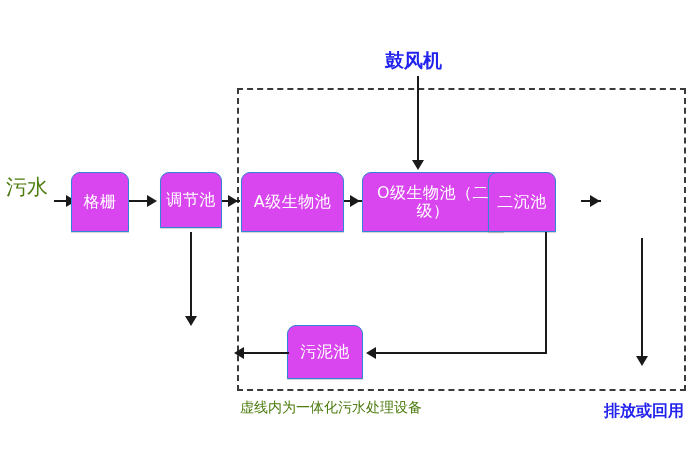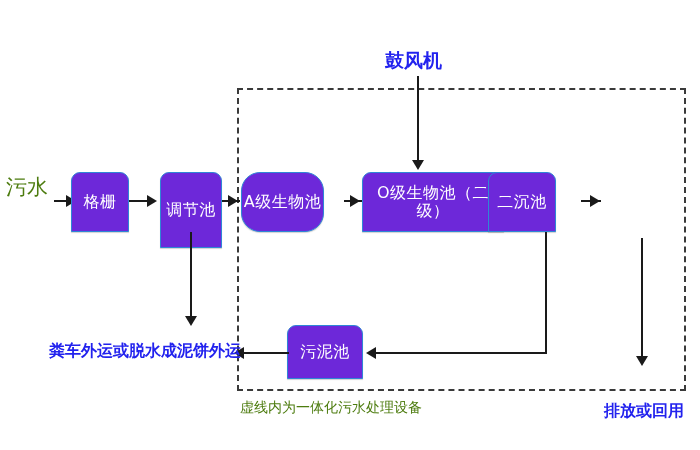--- a/index.html
+++ b/index.html
@@ -21,21 +21,21 @@
   .dashed-box {
     position: absolute;
     border: 2px dashed #3a3a3a;
     box-sizing: border-box;
     background: transparent;
   }
   
   .pbox {
     position: absolute;
     box-sizing: border-box;
-    background: #6d28d9;
+    background: #d946ef;
     border: 1px solid #2f86d6;
     border-top-left-radius: 9px;
     border-top-right-radius: 9px;
     color: #ffffff;
     display: flex;
     align-items: center;
     justify-content: center;
     text-align: center;
     line-height: 1.15;
     letter-spacing: 0.5px;
@@ -102,28 +102,28 @@
   <div class="hline" style="left:54px; top:200px; width:14px;"></div>
   <div class="arrow-r" style="left:66px; top:195px;"></div>
 
   <div class="pbox" style="left:71px; top:172px; width:58px; height:60px; font-size:16px;">
     <span class="lbl">格栅</span>
   </div>
 
   <div class="hline" style="left:129px; top:200px; width:20px;"></div>
   <div class="arrow-r" style="left:147px; top:195px;"></div>
 
-  <div class="pbox" style="left:160px; top:172px; width:62px; height:76px; font-size:16px;">
+  <div class="pbox" style="left:160px; top:172px; width:62px; height:56px; font-size:16px;">
     <span class="lbl">调节池</span>
   </div>
 
   <div class="hline" style="left:222px; top:200px; width:18px;"></div>
   <div class="arrow-r" style="left:228px; top:195px;"></div>
 
-  <div class="pbox" style="left:241px; top:172px; width:83px; height:60px; font-size:16px;border-radius:19px;">
+  <div class="pbox" style="left:241px; top:172px; width:103px; height:60px; font-size:16px;">
     <span class="lbl">A级生物池</span>
   </div>
 
   <div class="hline" style="left:344px; top:200px; width:18px;"></div>
   <div class="arrow-r" style="left:350px; top:195px;"></div>
 
   <div class="pbox" style="left:362px; top:172px; width:142px; height:60px; font-size:16px;">
     <span class="lbl">O级生物池（二级）</span>
   </div>
 
@@ -145,21 +145,20 @@
   <div class="hline" style="left:375px; top:352px; width:172px;"></div>
   <div class="arrow-l" style="left:366px; top:347px;"></div>
 
   <div class="pbox" style="left:287px; top:325px; width:76px; height:54px; font-size:16px;">
     <span class="lbl">污泥池</span>
   </div>
 
   <div class="hline" style="left:243px; top:352px; width:46px;"></div>
   <div class="arrow-l" style="left:234px; top:347px;"></div>
 
-  <div class="tlabel blue-text" style="left:49px; top:342px; font-size:16px; font-weight:bold;">粪车外运或脱水成泥饼外运</div>
 
   <div class="vline" style="left:641px; top:238px; height:122px;"></div>
   <div class="arrow-d" style="left:636px; top:356px;"></div>
 
   <div class="tlabel black-text" style="left:240px; top:400px; font-size:14px;">虚线内为一体化污水处理设备</div>
 
   <div class="tlabel blue-text" style="left:604px; top:402px; font-size:16px; font-weight:bold;">排放或回用</div>
 
 </div>
 

